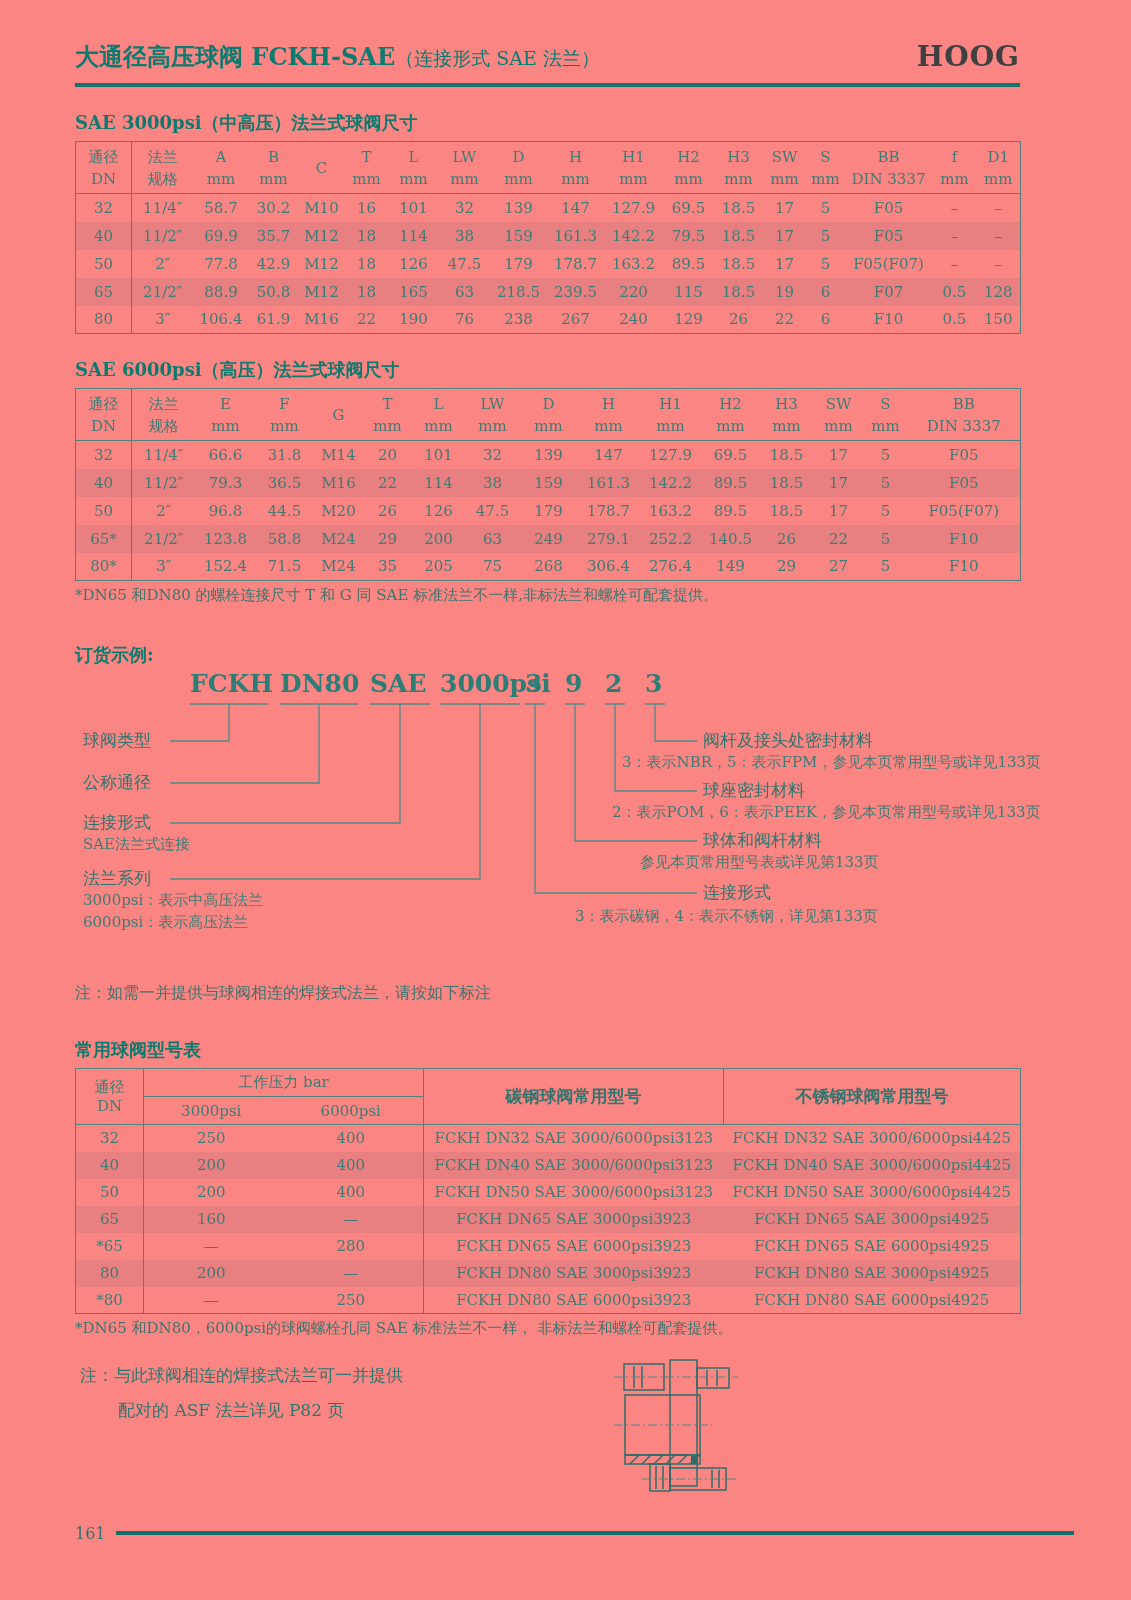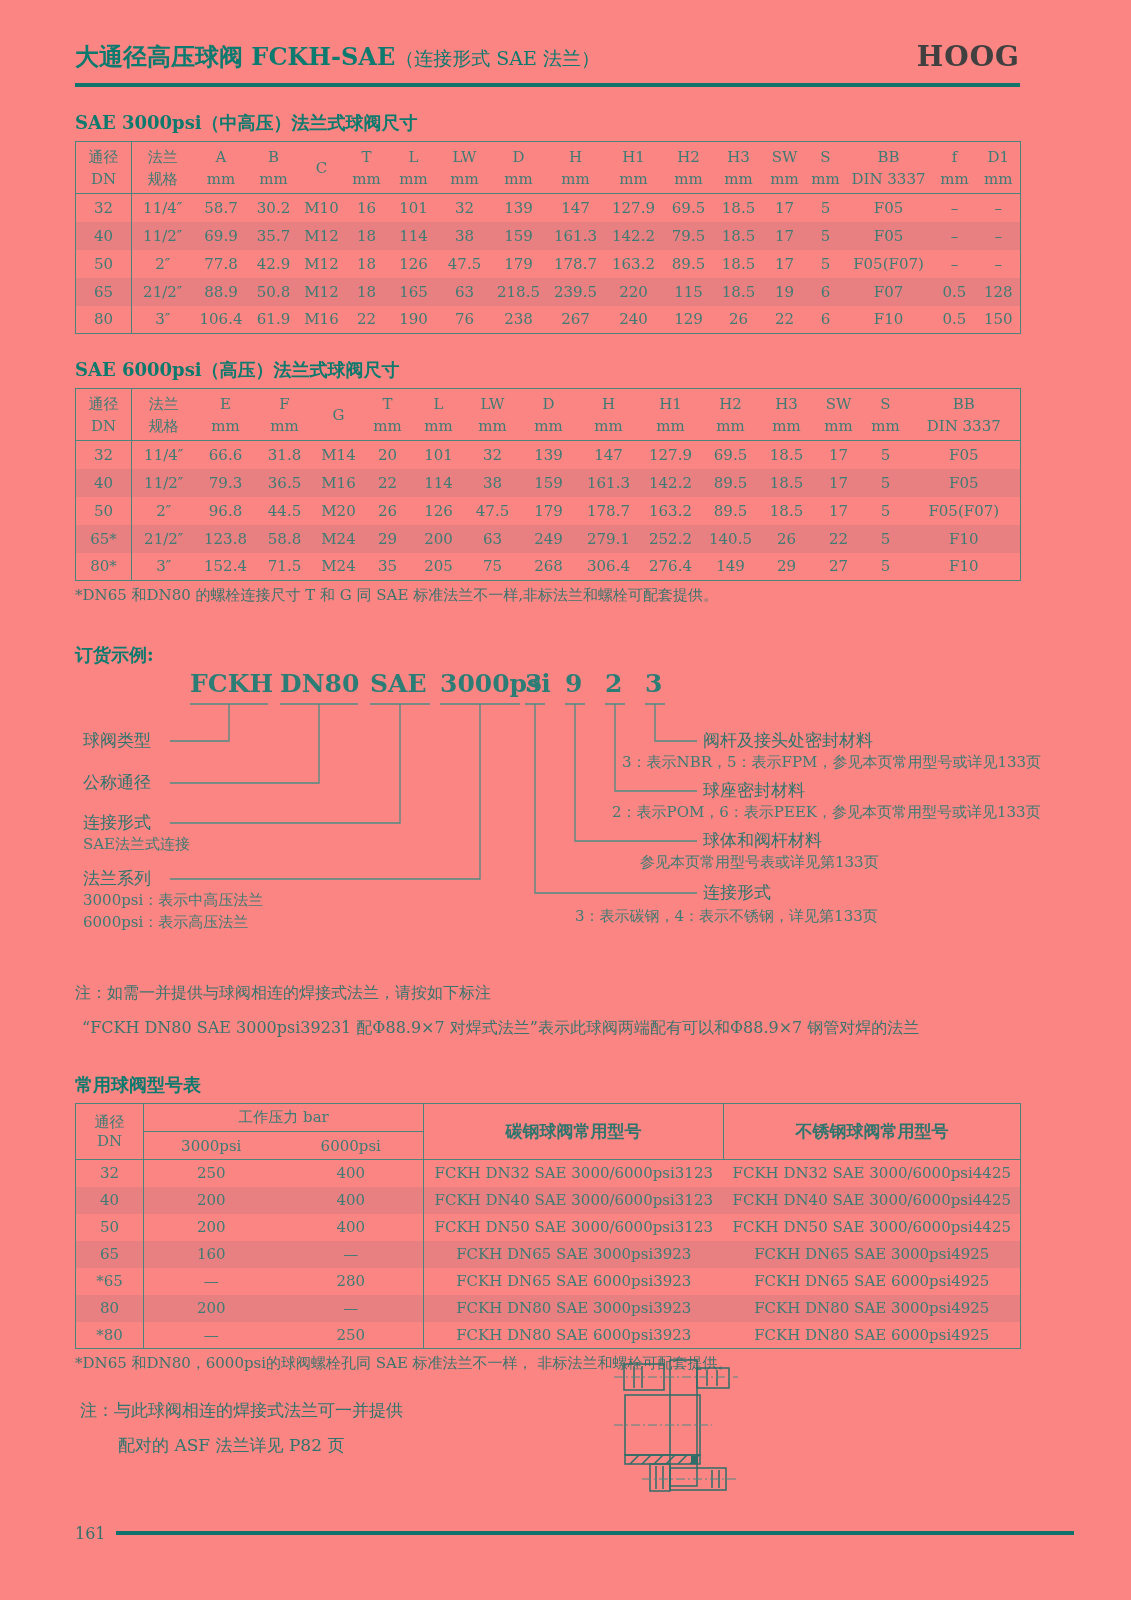--- a/index.html
+++ b/index.html
@@ -498,21 +498,20 @@
     <div class="diag-label rl1">球座密封材料</div>
     <div class="diag-sub rs1">2：表示POM，6：表示PEEK，参见本页常用型号或详见133页</div>
     <div class="diag-label rl2">球体和阀杆材料</div>
     <div class="diag-sub rs2">参见本页常用型号表或详见第133页</div>
     <div class="diag-label rl3">连接形式</div>
     <div class="diag-sub rs3">3：表示碳钢，4：表示不锈钢，详见第133页</div>
   </div>
 
   <div class="note-block">
     <div class="n1">注：如需一并提供与球阀相连的焊接式法兰，请按如下标注</div>
-    <div class="n2">“FCKH DN80 SAE 3000psi39231  配Φ88.9×7 对焊式法兰”表示此球阀两端配有可以和Φ88.9×7 钢管对焊的法兰</div>
   </div>
 
   <div class="sec-title" style="margin-top:34px;">常用球阀型号表</div>
   <table class="model-table">
     <colgroup>
       <col style="width:68px">
         <col style="width:135px">
         <col style="width:145px">
         <col style="width:300px">
         <col style="width:297px">

